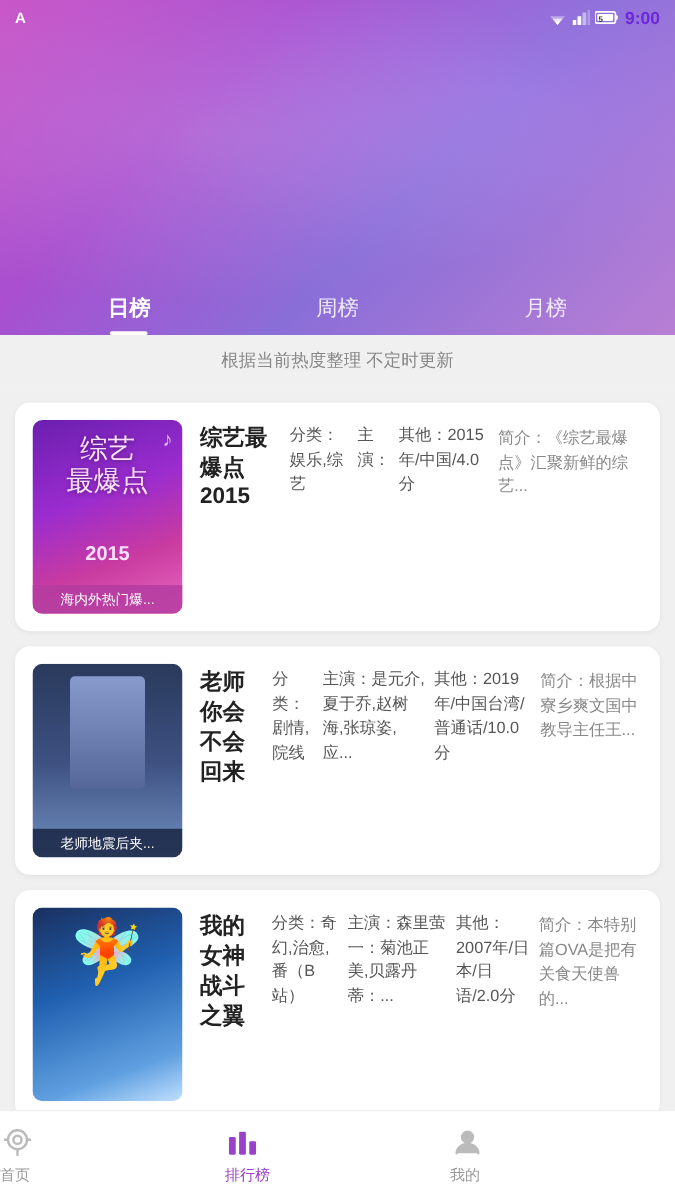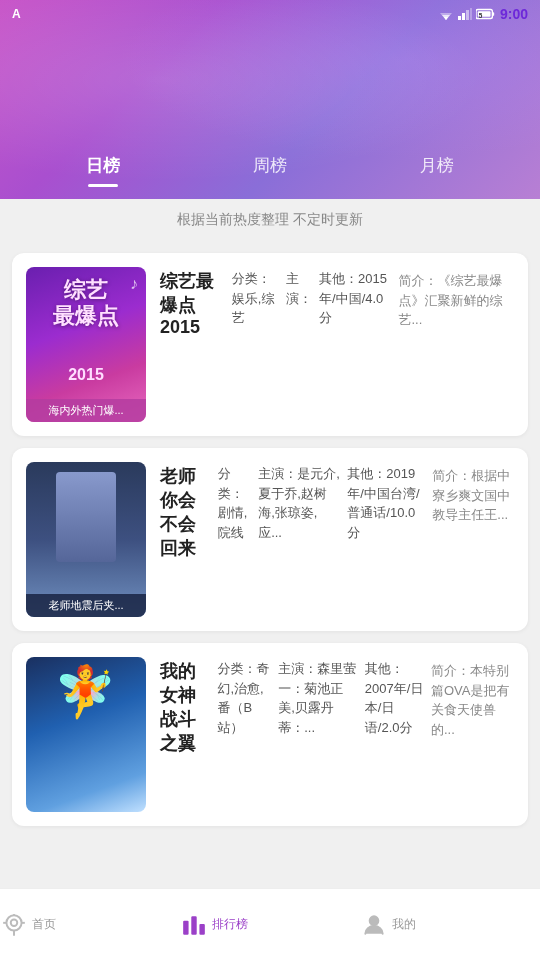--- a/index.html
+++ b/index.html
@@ -23,28 +23,28 @@
       position: absolute;
       top: 0; left: 0; right: 0;
       z-index: 10;
     }
     .status-left { font-size: 12px; color: white; font-weight: bold; }
     .status-right { display: flex; align-items: center; gap: 4px; font-size: 12px; color: #6d28d9; }
 
     
     .header {
       width: 100%;
-      height: 199px;
+      height: 268px;
       background: linear-gradient(135deg, #c855c8 0%, #a94fcf 30%, #8a6ed8 60%, #b87fd4 100%);
       position: relative;
       display: flex;
       flex-direction: column;
       align-items: center;
       justify-content: flex-end;
-      padding-bottom: 12px;
+      padding-bottom: 0;
     }
     .header::before {
       content: '';
       position: absolute;
       top: 0; left: 0; right: 0; bottom: 0;
       background: radial-gradient(ellipse at 30% 40%, rgba(255,255,255,0.15) 0%, transparent 60%),
                   radial-gradient(ellipse at 75% 30%, rgba(200,150,255,0.25) 0%, transparent 50%);
     }
 
     
@@ -132,21 +132,21 @@
     
     .thumb-1 {
       background: linear-gradient(160deg, #6a1faf 0%, #9b2ccf 40%, #c93ba0 70%, #e96ac0 100%);
     }
     .thumb-1-text {
       position: absolute;
       top: 10px;
       left: 8px;
       right: 8px;
       font-size: 22px;
-      font-weight: bold;
+      font-weight: normal;
       color: #ffe0ff;
       line-height: 1.2;
       text-shadow: 0 1px 4px rgba(0,0,0,0.4);
     }
     .thumb-1-year {
       position: absolute;
       bottom: 38px;
       left: 50%;
       transform: translateX(-50%);
       font-size: 16px;
@@ -252,22 +252,22 @@
       height: 72px;
       background: white;
       border-top: 1px solid #eee;
       display: flex;
       align-items: center;
       justify-content: space-around;
     }
     .nav-item {
       flex: 1;
       display: flex;
-      flex-direction: row;
-      align-items: center;
+      flex-direction: column;
+      align-items: flex-start;
       gap: 4px;
       cursor: pointer;
       padding: 8px 0;
     }
     .nav-icon {
       width: 28px;
       height: 28px;
       display: flex;
       align-items: center;
       justify-content: center;

